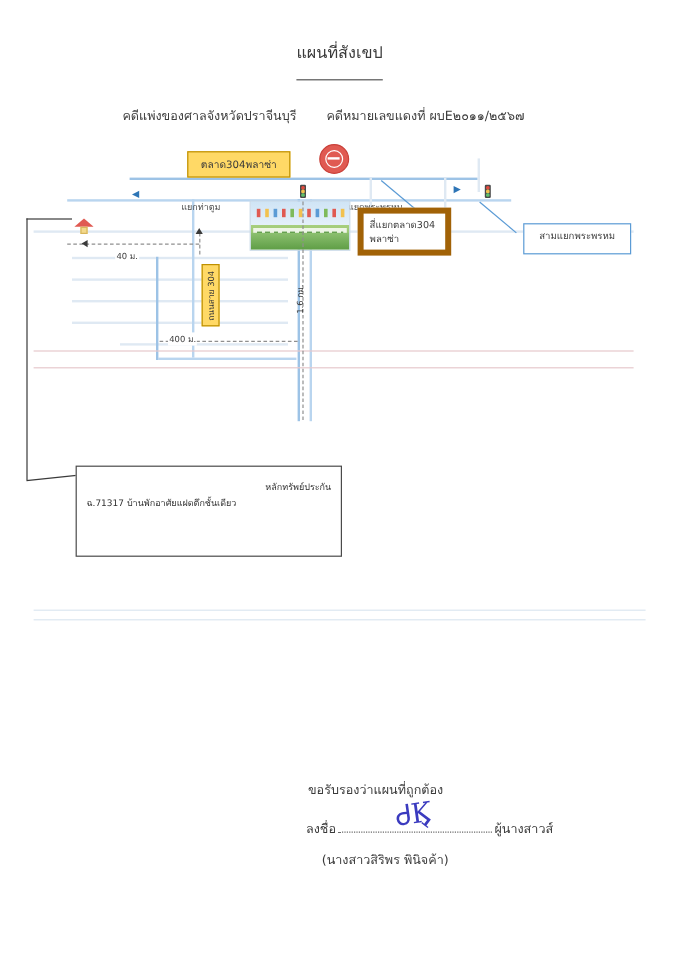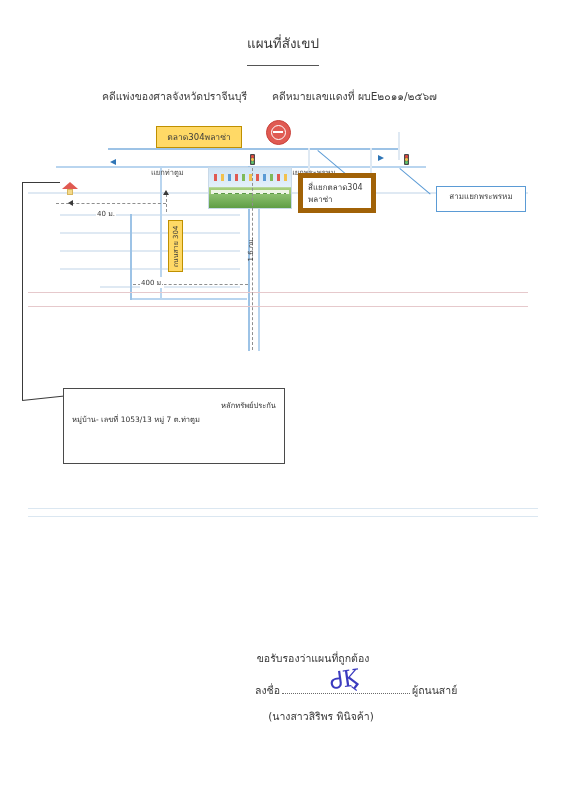--- a/index.html
+++ b/index.html
@@ -506,33 +506,33 @@
     </div>
 
     <div class="line-dark" style="left:22px; top:72px; width:1px; height:218px;"></div>
     <div class="line-dark" style="left:22px; top:72px; width:38px; height:1px;"></div>
     <div class="diag dark" style="left:22px; top:290px; width:90px; transform:rotate(-6deg);"></div>
 
   </div>
 
   <div class="info-box">
     <div class="heading">หลักทรัพย์ประกัน</div>
-    <div>หมู่บ้าน- เลขที่ 1053/13 หมู่ 7 ต.ท่าตูม</div>
+    <div>ฉ.71317 บ้านพักอาศัยแฝดตึกชั้นเดียว</div>
   </div>
 
   <div class="page-edge-rule" style="top:508px;"></div>
   <div class="page-edge-rule" style="top:516px;"></div>
 
   <div class="footer">
     <div class="certify">ขอรับรองว่าแผนที่ถูกต้อง</div>
 
     <div class="sign-row">
       <span>ลงชื่อ</span>
       <span class="sign-dots">
         <span class="signature-glyph">ᏧϏ</span>
       </span>
-      <span>ผู้ถนนสาย์</span>
+      <span>ผู้นางสาวส์</span>
     </div>
 
     <div class="sign-name">(นางสาวสิริพร พินิจค้า)</div>
   </div>
 
 </div>
 
 </body></html>

